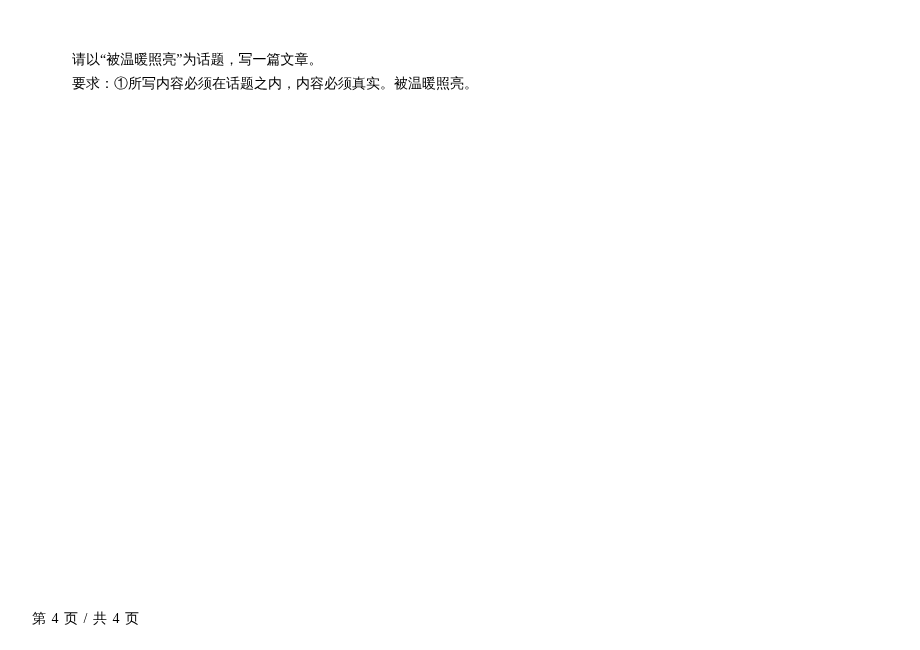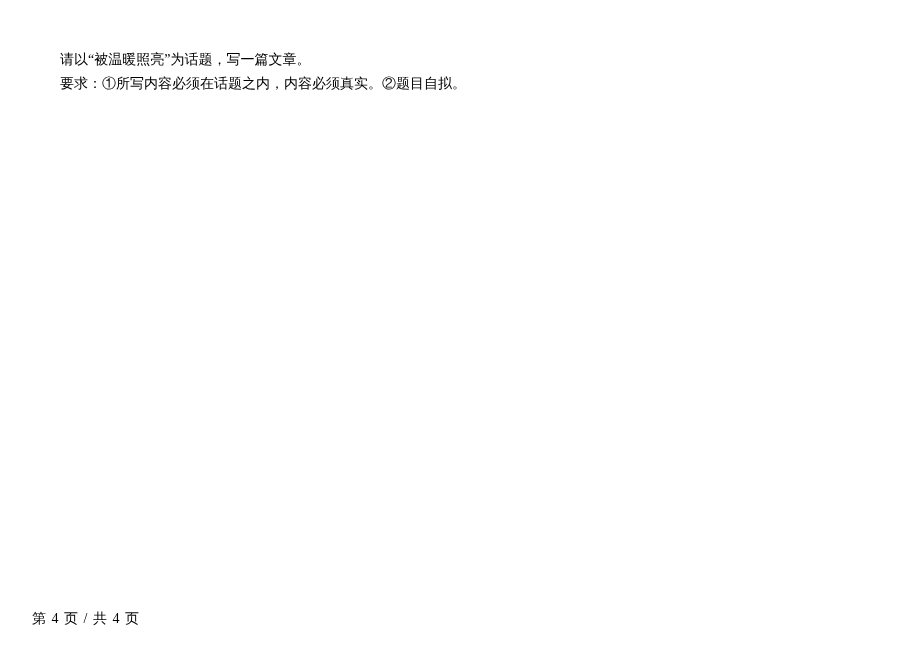--- a/index.html
+++ b/index.html
@@ -8,21 +8,21 @@
     width: 920px;
     height: 650px;
     background: #ffffff;
     font-family: "SimSun", "宋体", serif;
     color: #000000;
     position: relative;
   }
   .content {
     position: absolute;
     top: 48px;
-    left: 60px;
+    left: 72px;
     right: 62px;
     font-size: 14px;
     line-height: 1.7;
   }
   .content p {
     margin: 0;
   }
   .footer {
     position: absolute;
     bottom: 22px;
@@ -32,18 +32,18 @@
     font-size: 14px;
     letter-spacing: 1px;
     margin-left: 32px;
   }
 </style>
 </head>
 <body>
 
 <div class="content">
   <p>请以“被温暖照亮”为话题，写一篇文章。</p>
-  <p>要求：①所写内容必须在话题之内，内容必须真实。②题目自拟。</p>
+  <p>要求：①所写内容必须在话题之内，内容必须真实。被温暖照亮。</p>
 </div>
 
 <div class="footer">
   <span>第 4 页  /  共 4 页</span>
 </div>
 
 </body></html>

